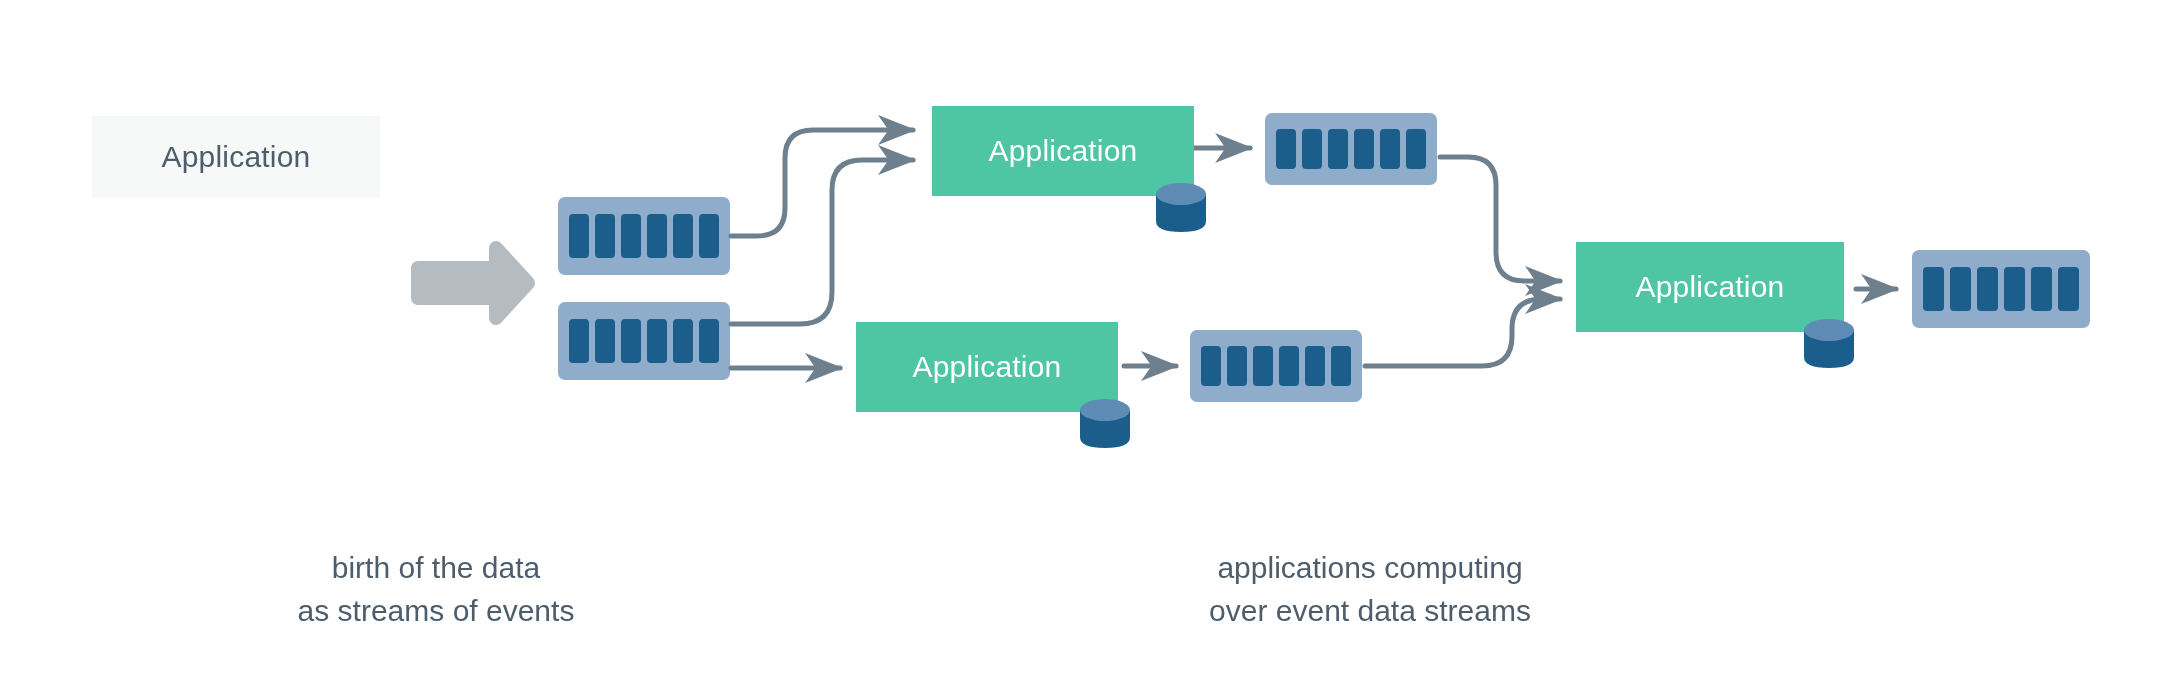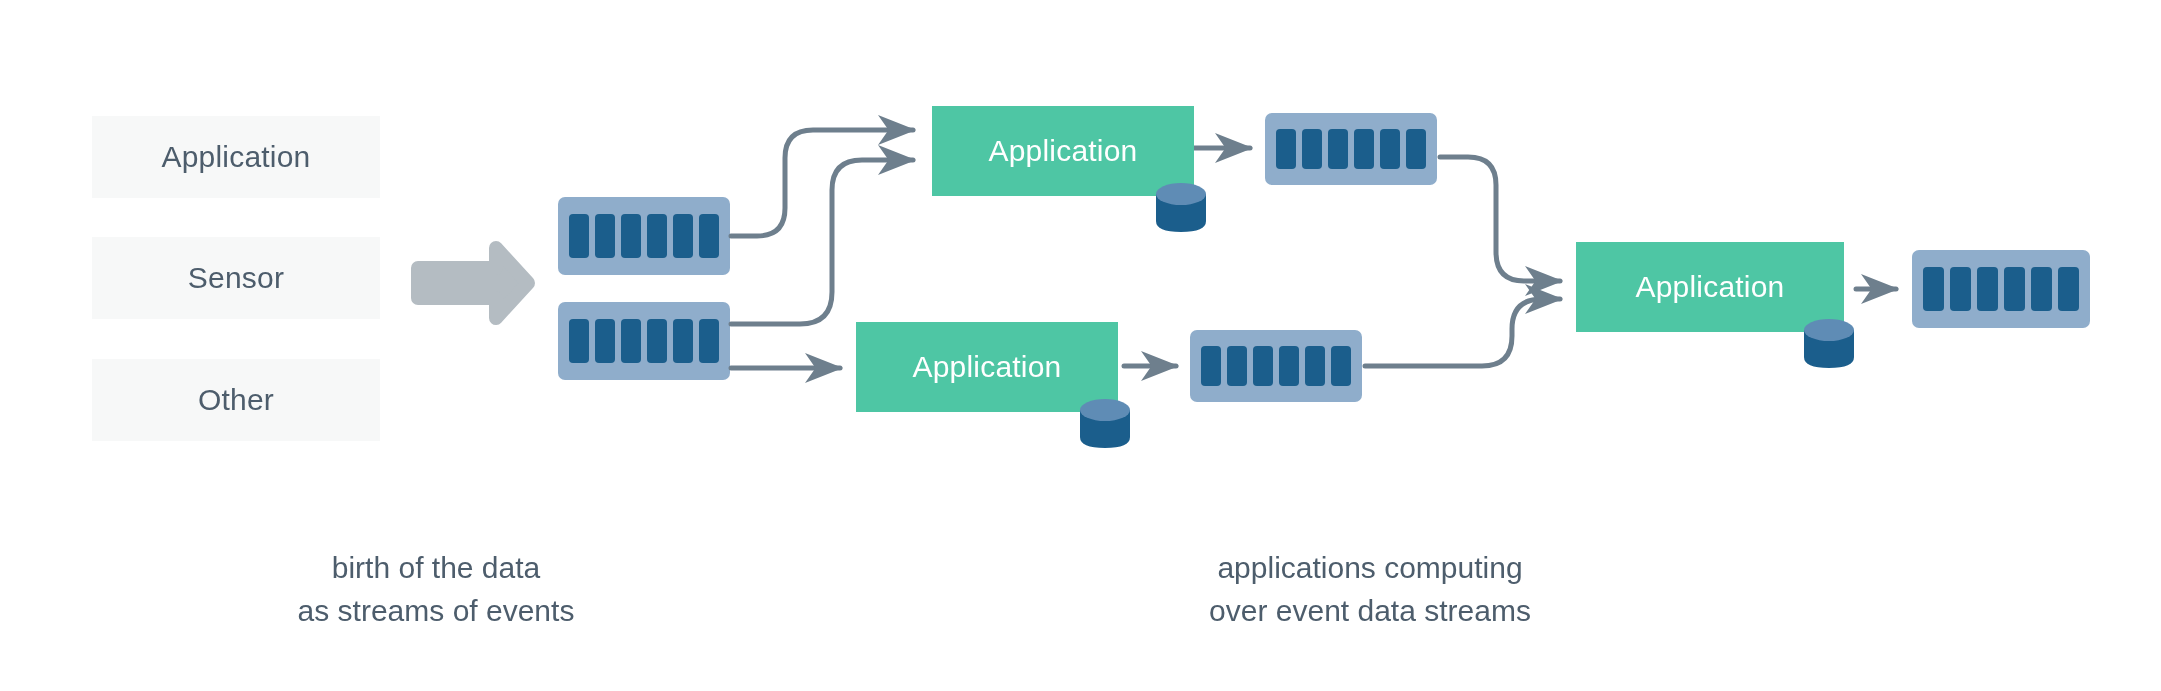--- a/index.html
+++ b/index.html
@@ -85,26 +85,20 @@
   }
 </style>
 </head>
 <body>
 
 <div id="stage">
 
   <div class="abs source-box" style="left:92px; top:116px; width:288px; height:82px;">
     <span>Application</span>
   </div>
-  <div class="abs source-box" style="left:92px; top:237px; width:288px; height:82px;">
-    <span>Sensor</span>
-  </div>
-  <div class="abs source-box" style="left:92px; top:359px; width:288px; height:82px;">
-    <span>Other</span>
-  </div>
 
   <svg class="overlay" viewBox="0 0 2161 691">
     <path d="M 418 268 L 496 268 L 496 248 L 528 283 L 496 318 L 496 298 L 418 298 Z" fill="#b4bcc2" stroke="#b4bcc2" stroke-width="14" stroke-linejoin="round"></path>
   </svg>
 
   <div class="abs stream-box" style="left:558px; top:197px; width:172px; height:78px; padding:9px 11px; gap:6px;">
     <div class="bar"></div>
     <div class="bar"></div>
     <div class="bar"></div>
     <div class="bar"></div>

